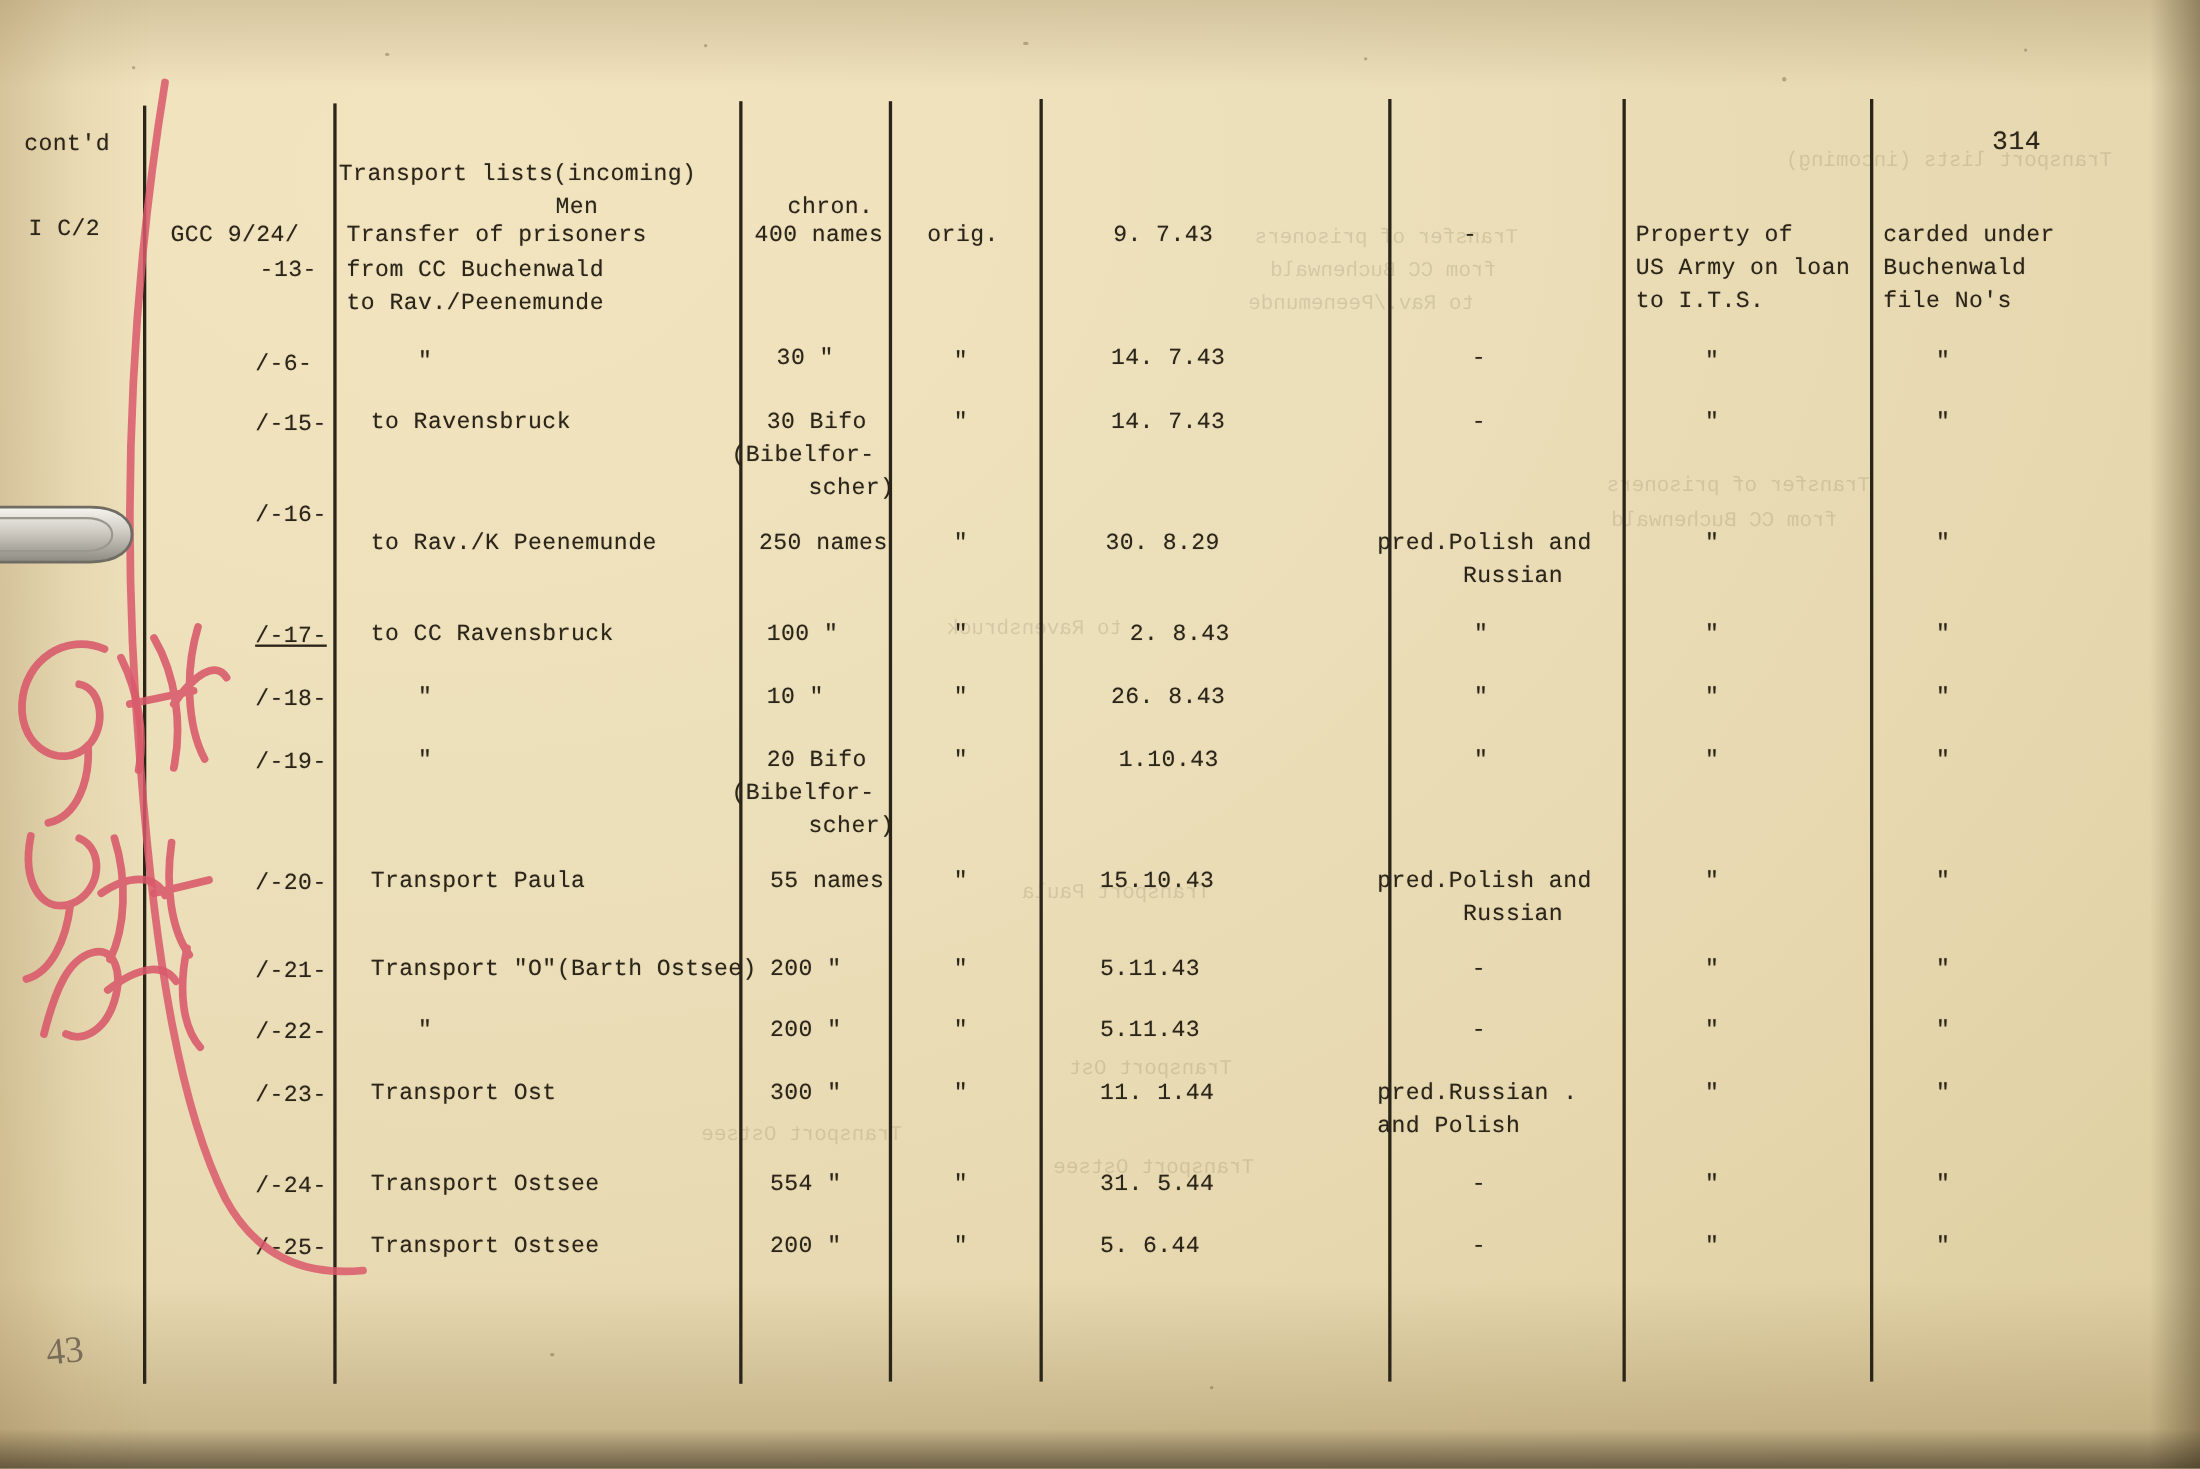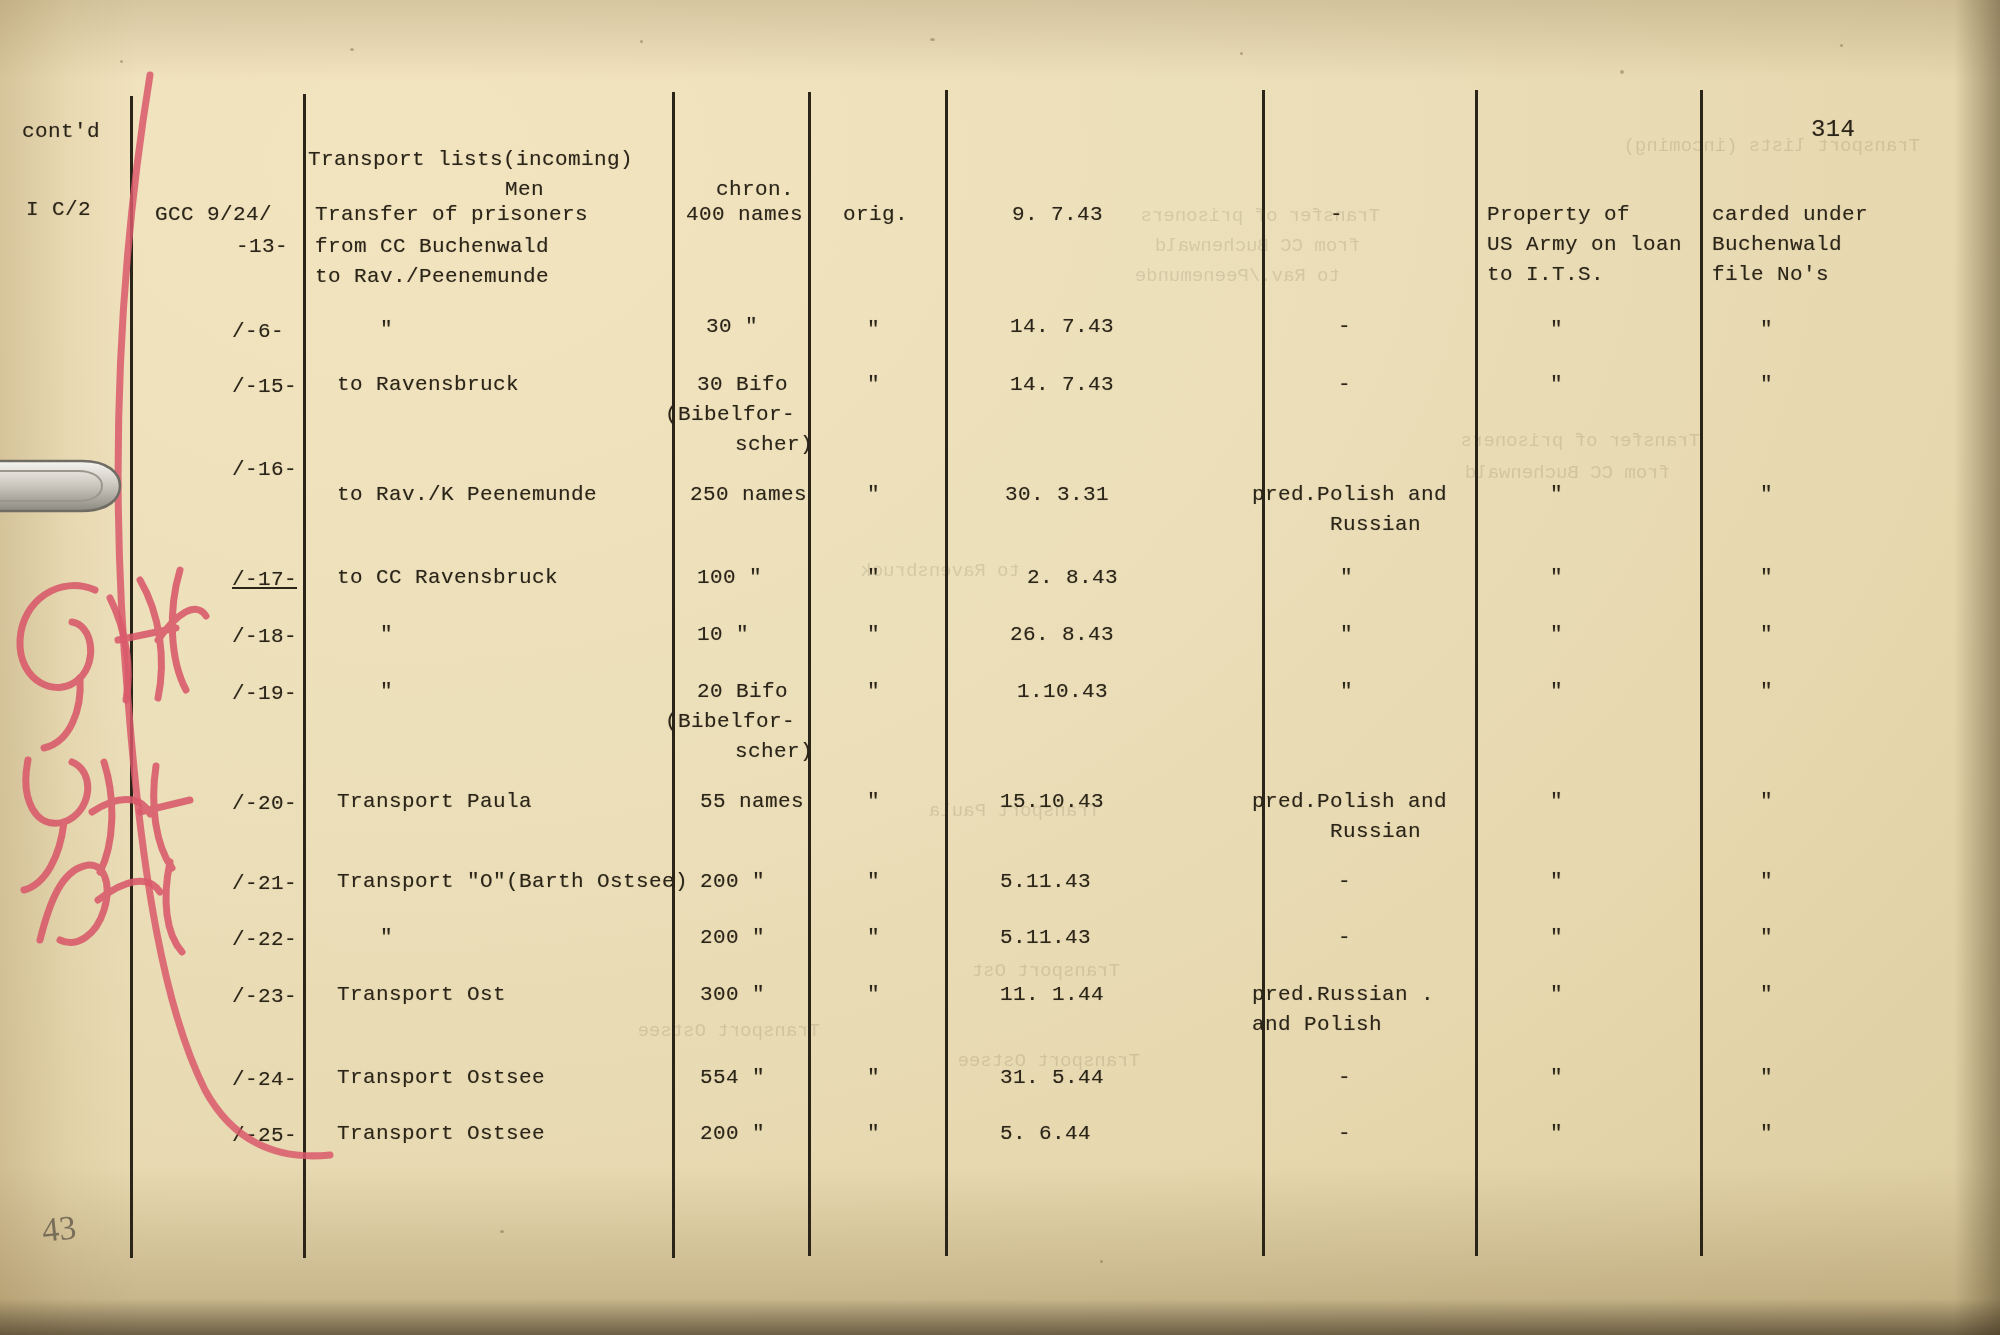--- a/index.html
+++ b/index.html
@@ -201,21 +201,21 @@
   <div class="t" style="left:867px; top:373px;">"</div>
   <div class="t" style="left:1010px; top:373px;">14. 7.43</div>
   <div class="t" style="left:1338px; top:373px;">-</div>
   <div class="t" style="left:1550px; top:373px;">"</div>
   <div class="t" style="left:1760px; top:373px;">"</div>
 
   <div class="t" style="left:232px; top:458px;">/-16-</div>
   <div class="t" style="left:337px; top:483px;">to Rav./K Peenemunde</div>
   <div class="t" style="left:690px; top:483px;">250 names</div>
   <div class="t" style="left:867px; top:483px;">"</div>
-  <div class="t" style="left:1005px; top:483px;">30. 3.31</div>
+  <div class="t" style="left:1005px; top:483px;">30. 8.29</div>
   <div class="t" style="left:1252px; top:483px;">pred.Polish and</div>
   <div class="t" style="left:1330px; top:513px;">Russian</div>
   <div class="t" style="left:1550px; top:483px;">"</div>
   <div class="t" style="left:1760px; top:483px;">"</div>
 
   <div class="t" style="left:232px; top:568px;text-decoration:underline;">/-17-</div>
   <div class="t" style="left:337px; top:566px;">to CC Ravensbruck</div>
   <div class="t" style="left:697px; top:566px;">100  "</div>
   <div class="t" style="left:867px; top:566px;">"</div>
   <div class="t" style="left:1027px; top:566px;">2. 8.43</div>

